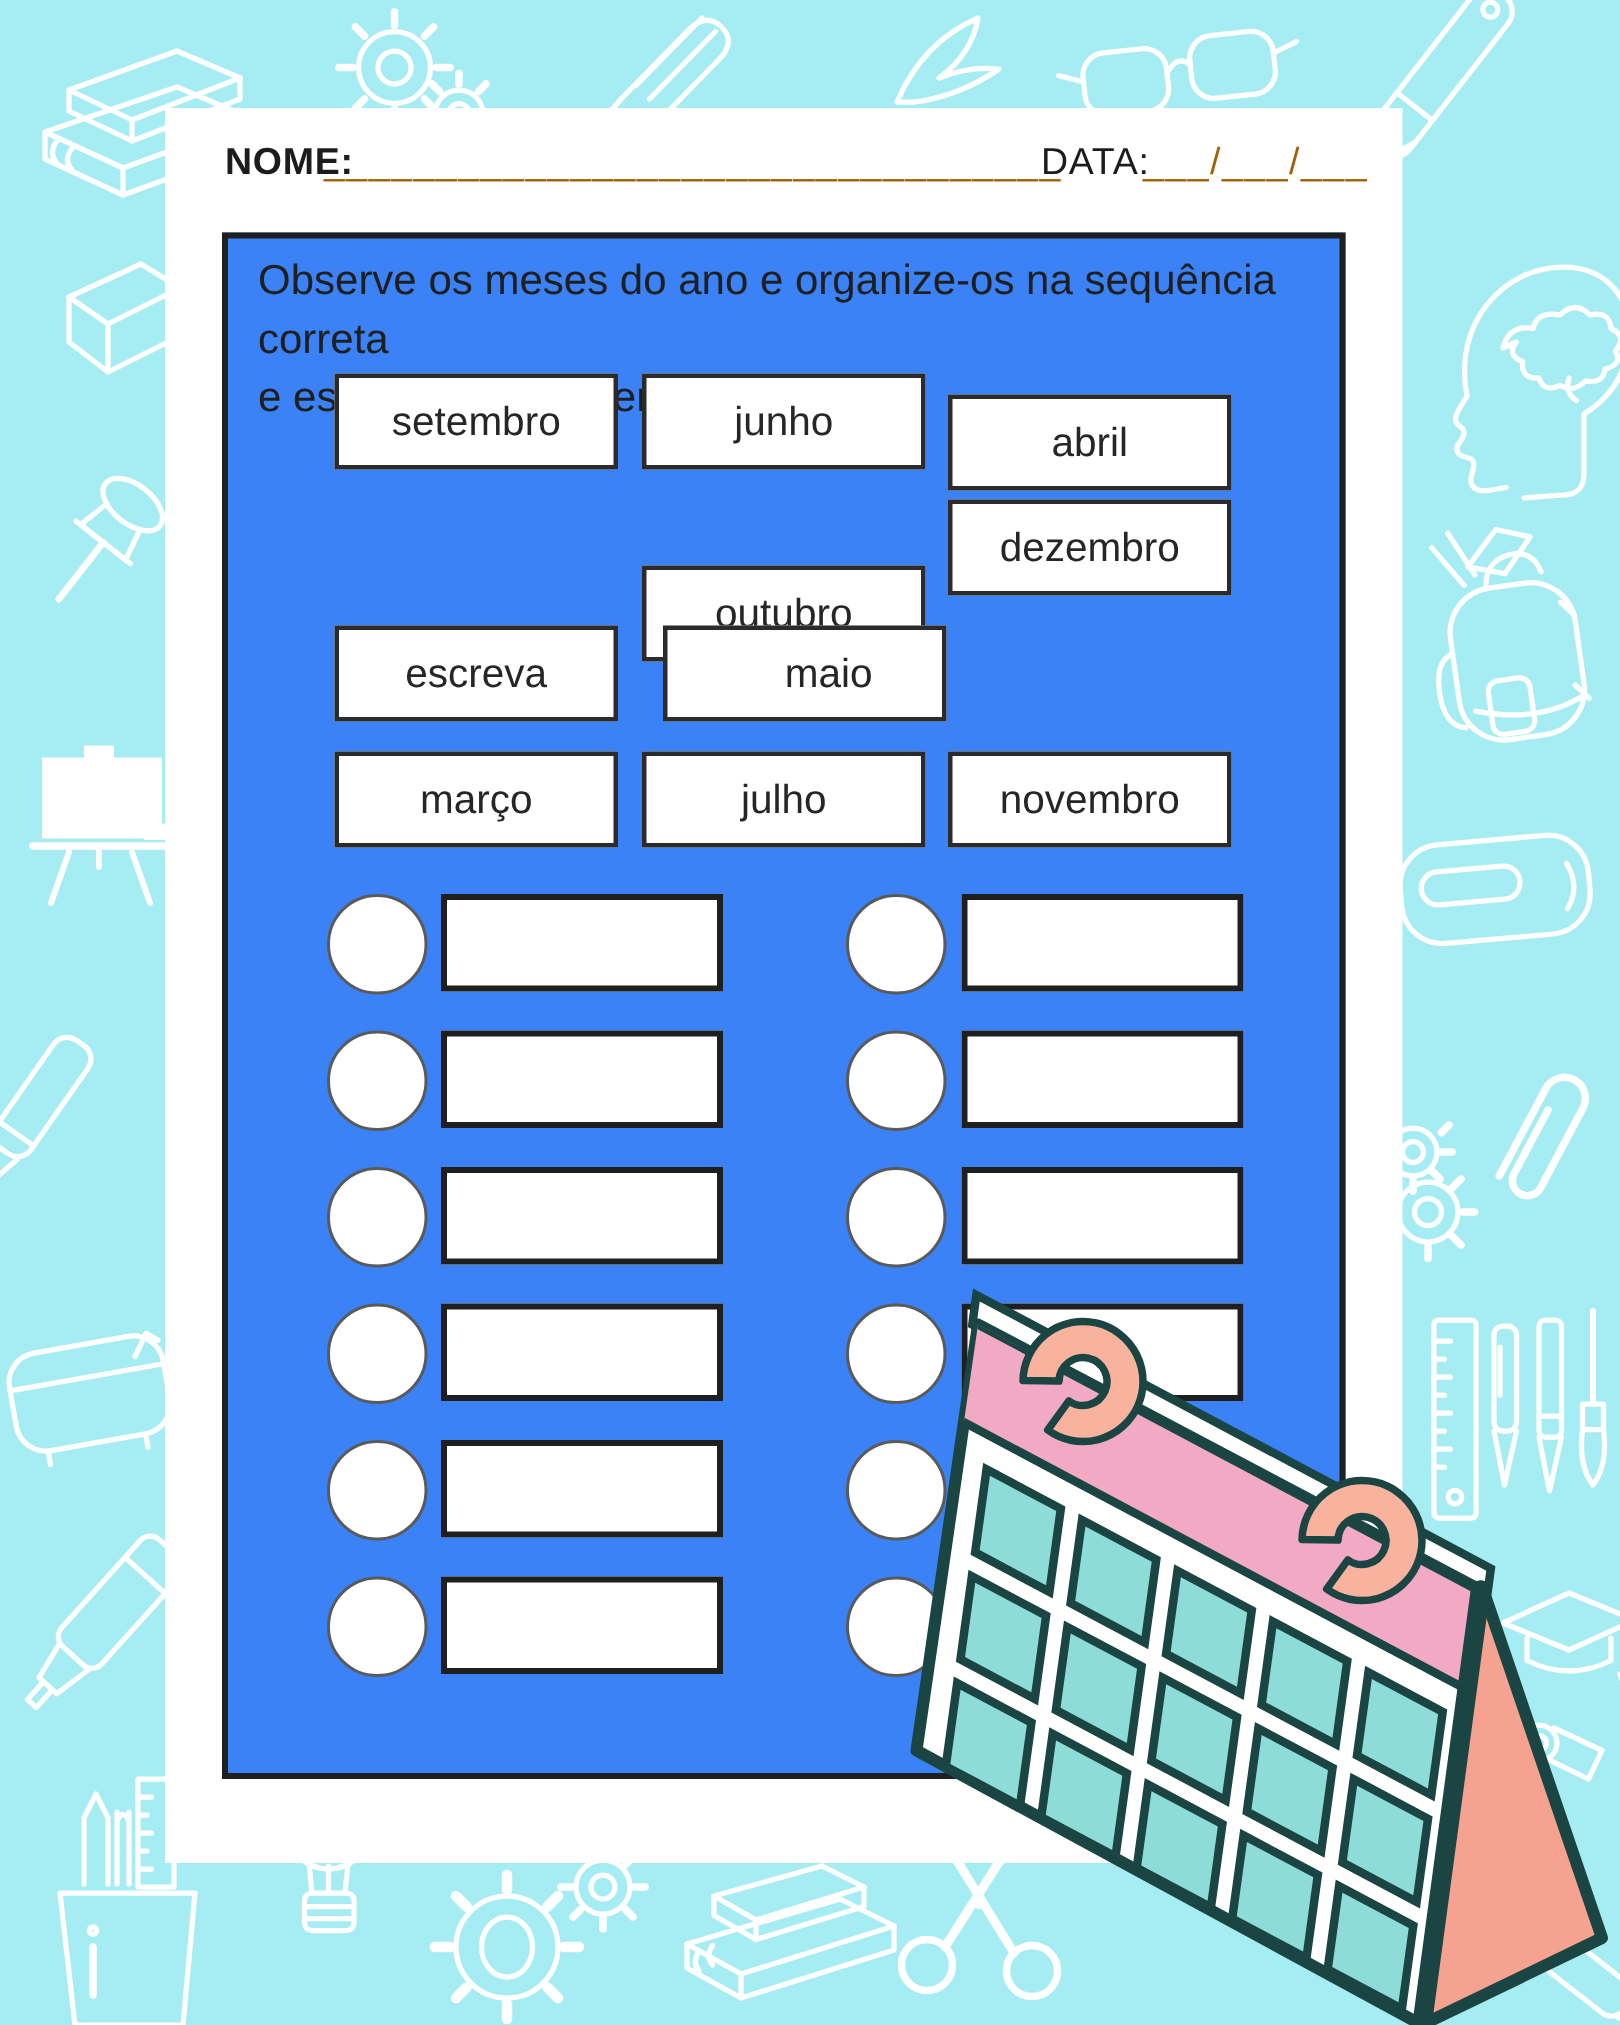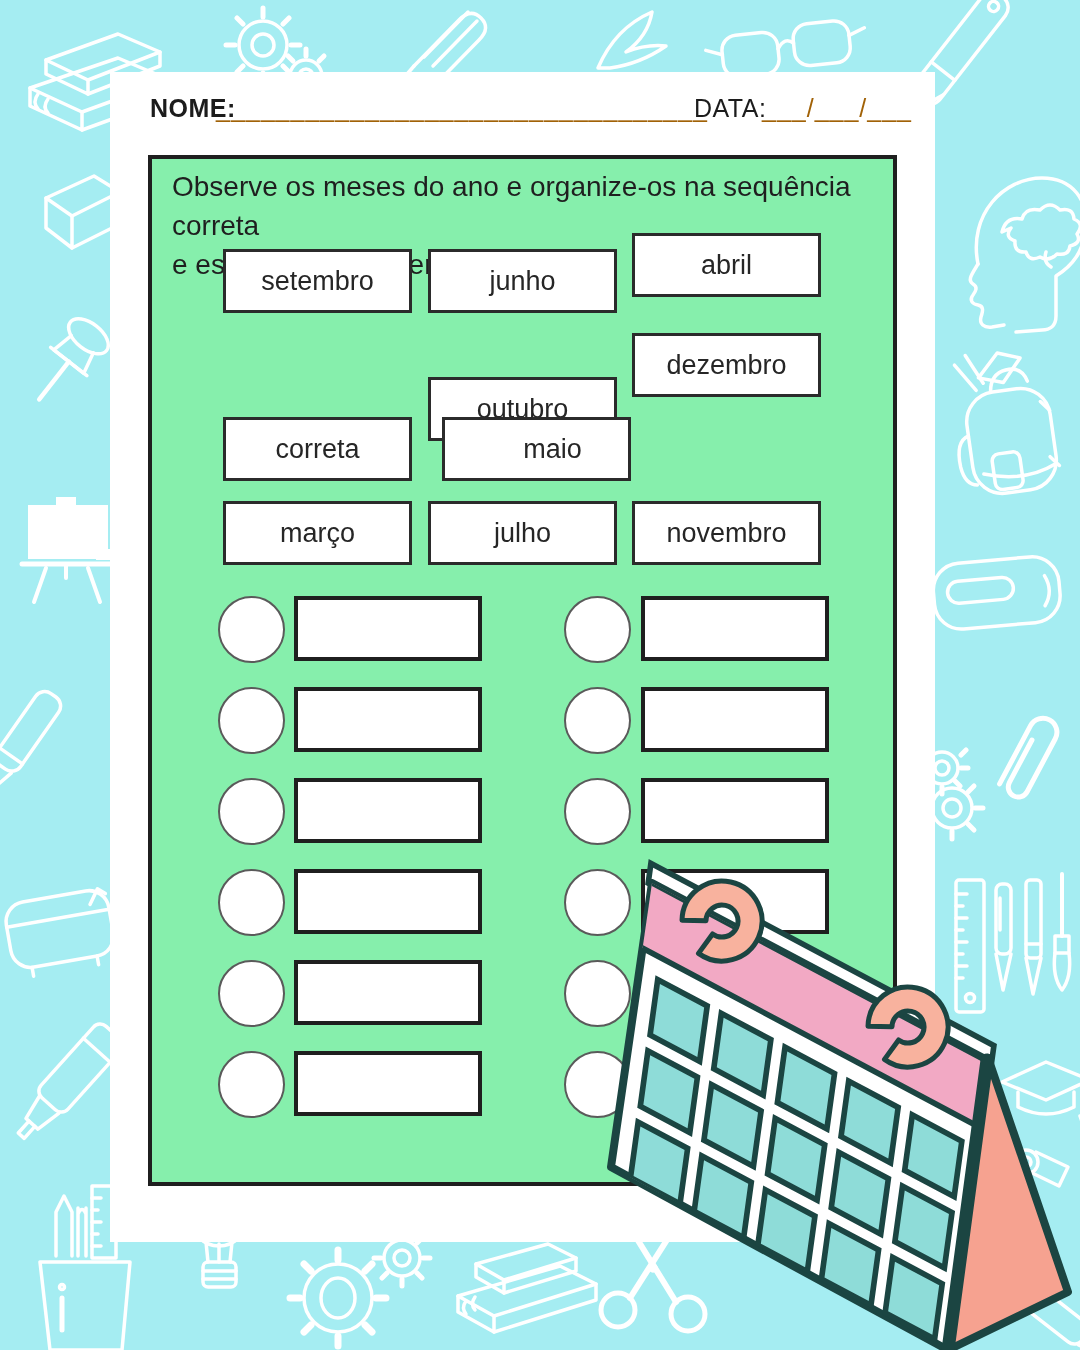--- a/index.html
+++ b/index.html
@@ -11,21 +11,21 @@
   .layer{position:absolute;left:0;top:0;width:1080px;height:1350px;}
   svg.doodles{z-index:1;pointer-events:none;}
   .paper{
     position:absolute;left:110px;top:72px;width:825px;height:1170px;
     background:#ffffff;z-index:2;
   }
   .hdr-item{position:absolute;font-size:25px;color:#1c1c1c;letter-spacing:.5px;white-space:nowrap;}
   .hdr-line{color:#a16207;letter-spacing:1px;}
   .frame{
     position:absolute;left:38px;top:83px;width:749px;height:1031px;
-    border:4px solid #1f1f1f;box-sizing:border-box;background:#86efac;
+    border:4px solid #1f1f1f;box-sizing:border-box;background:#3b82f6;
   }
   .instructions{
     position:absolute;left:20px;top:8px;width:706px;
     font-size:28px;line-height:39px;color:#1f1f1f;
   }
   .month-card{
     position:absolute;width:189px;height:64px;box-sizing:border-box;
     border:3px solid #2b2b2b;background:#ffffff;
     display:flex;align-items:center;justify-content:center;
     font-size:27px;color:#262626;
@@ -226,24 +226,24 @@
 
   <div class="frame">
 
     <div class="instructions">
       <div>Observe os meses do ano e organize-os na sequência correta</div>
       <div>e escreva seu número de ordem.</div>
     </div>
 
     <div class="month-card" style="left:71px;top:90px;">setembro</div>
     <div class="month-card" style="left:276px;top:90px;">junho</div>
-    <div class="month-card" style="left:480px;top:74px;">abril</div>
+    <div class="month-card" style="left:480px;top:104px;">abril</div>
     <div class="month-card" style="left:276px;top:178px;margin-top:40px;">outubro</div>
     <div class="month-card" style="left:480px;top:174px;">dezembro</div>
-    <div class="month-card" style="left:71px;top:258px;">correta</div>
+    <div class="month-card" style="left:71px;top:258px;">escreva</div>
     <div class="month-card" style="left:290px;top:258px;padding-left:32px;">maio</div>
     <div class="month-card" style="left:71px;top:342px;">março</div>
     <div class="month-card" style="left:276px;top:342px;">julho</div>
     <div class="month-card" style="left:480px;top:342px;">novembro</div>
 
     <div class="order-circle" style="left:66px;top:437px;"></div>
     <div class="answer-box" style="left:142px;top:437px;"></div>
     <div class="order-circle" style="left:66px;top:528px;"></div>
     <div class="answer-box" style="left:142px;top:528px;"></div>
     <div class="order-circle" style="left:66px;top:619px;"></div>

